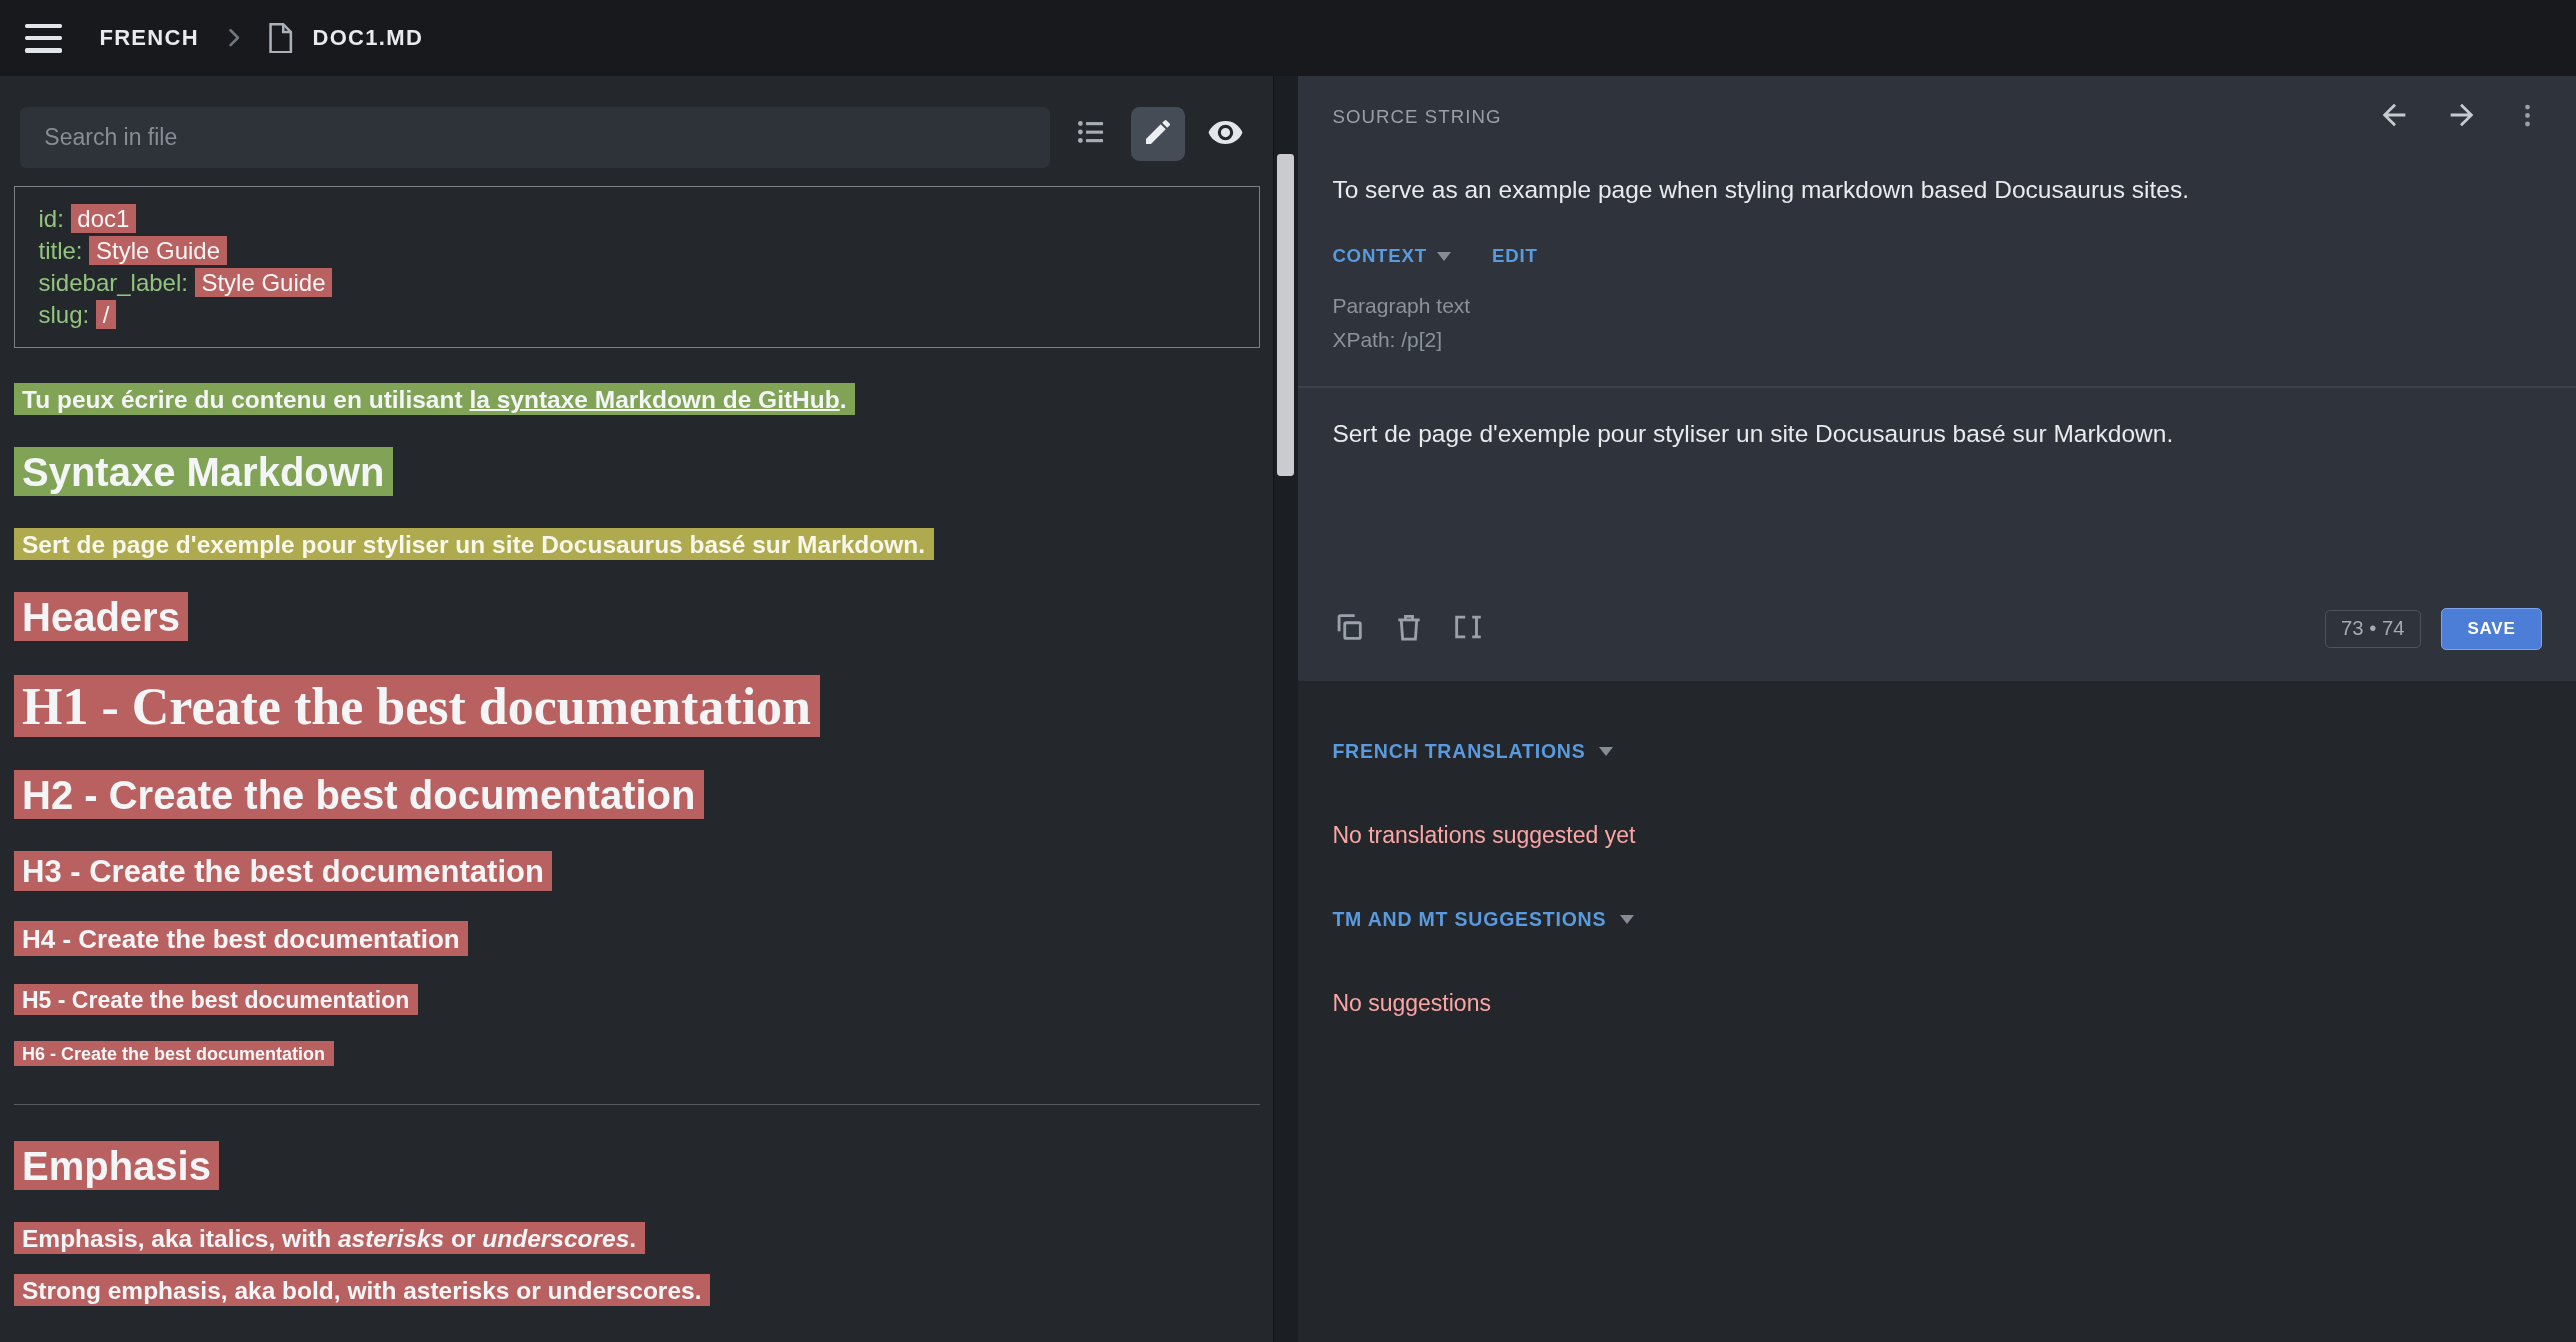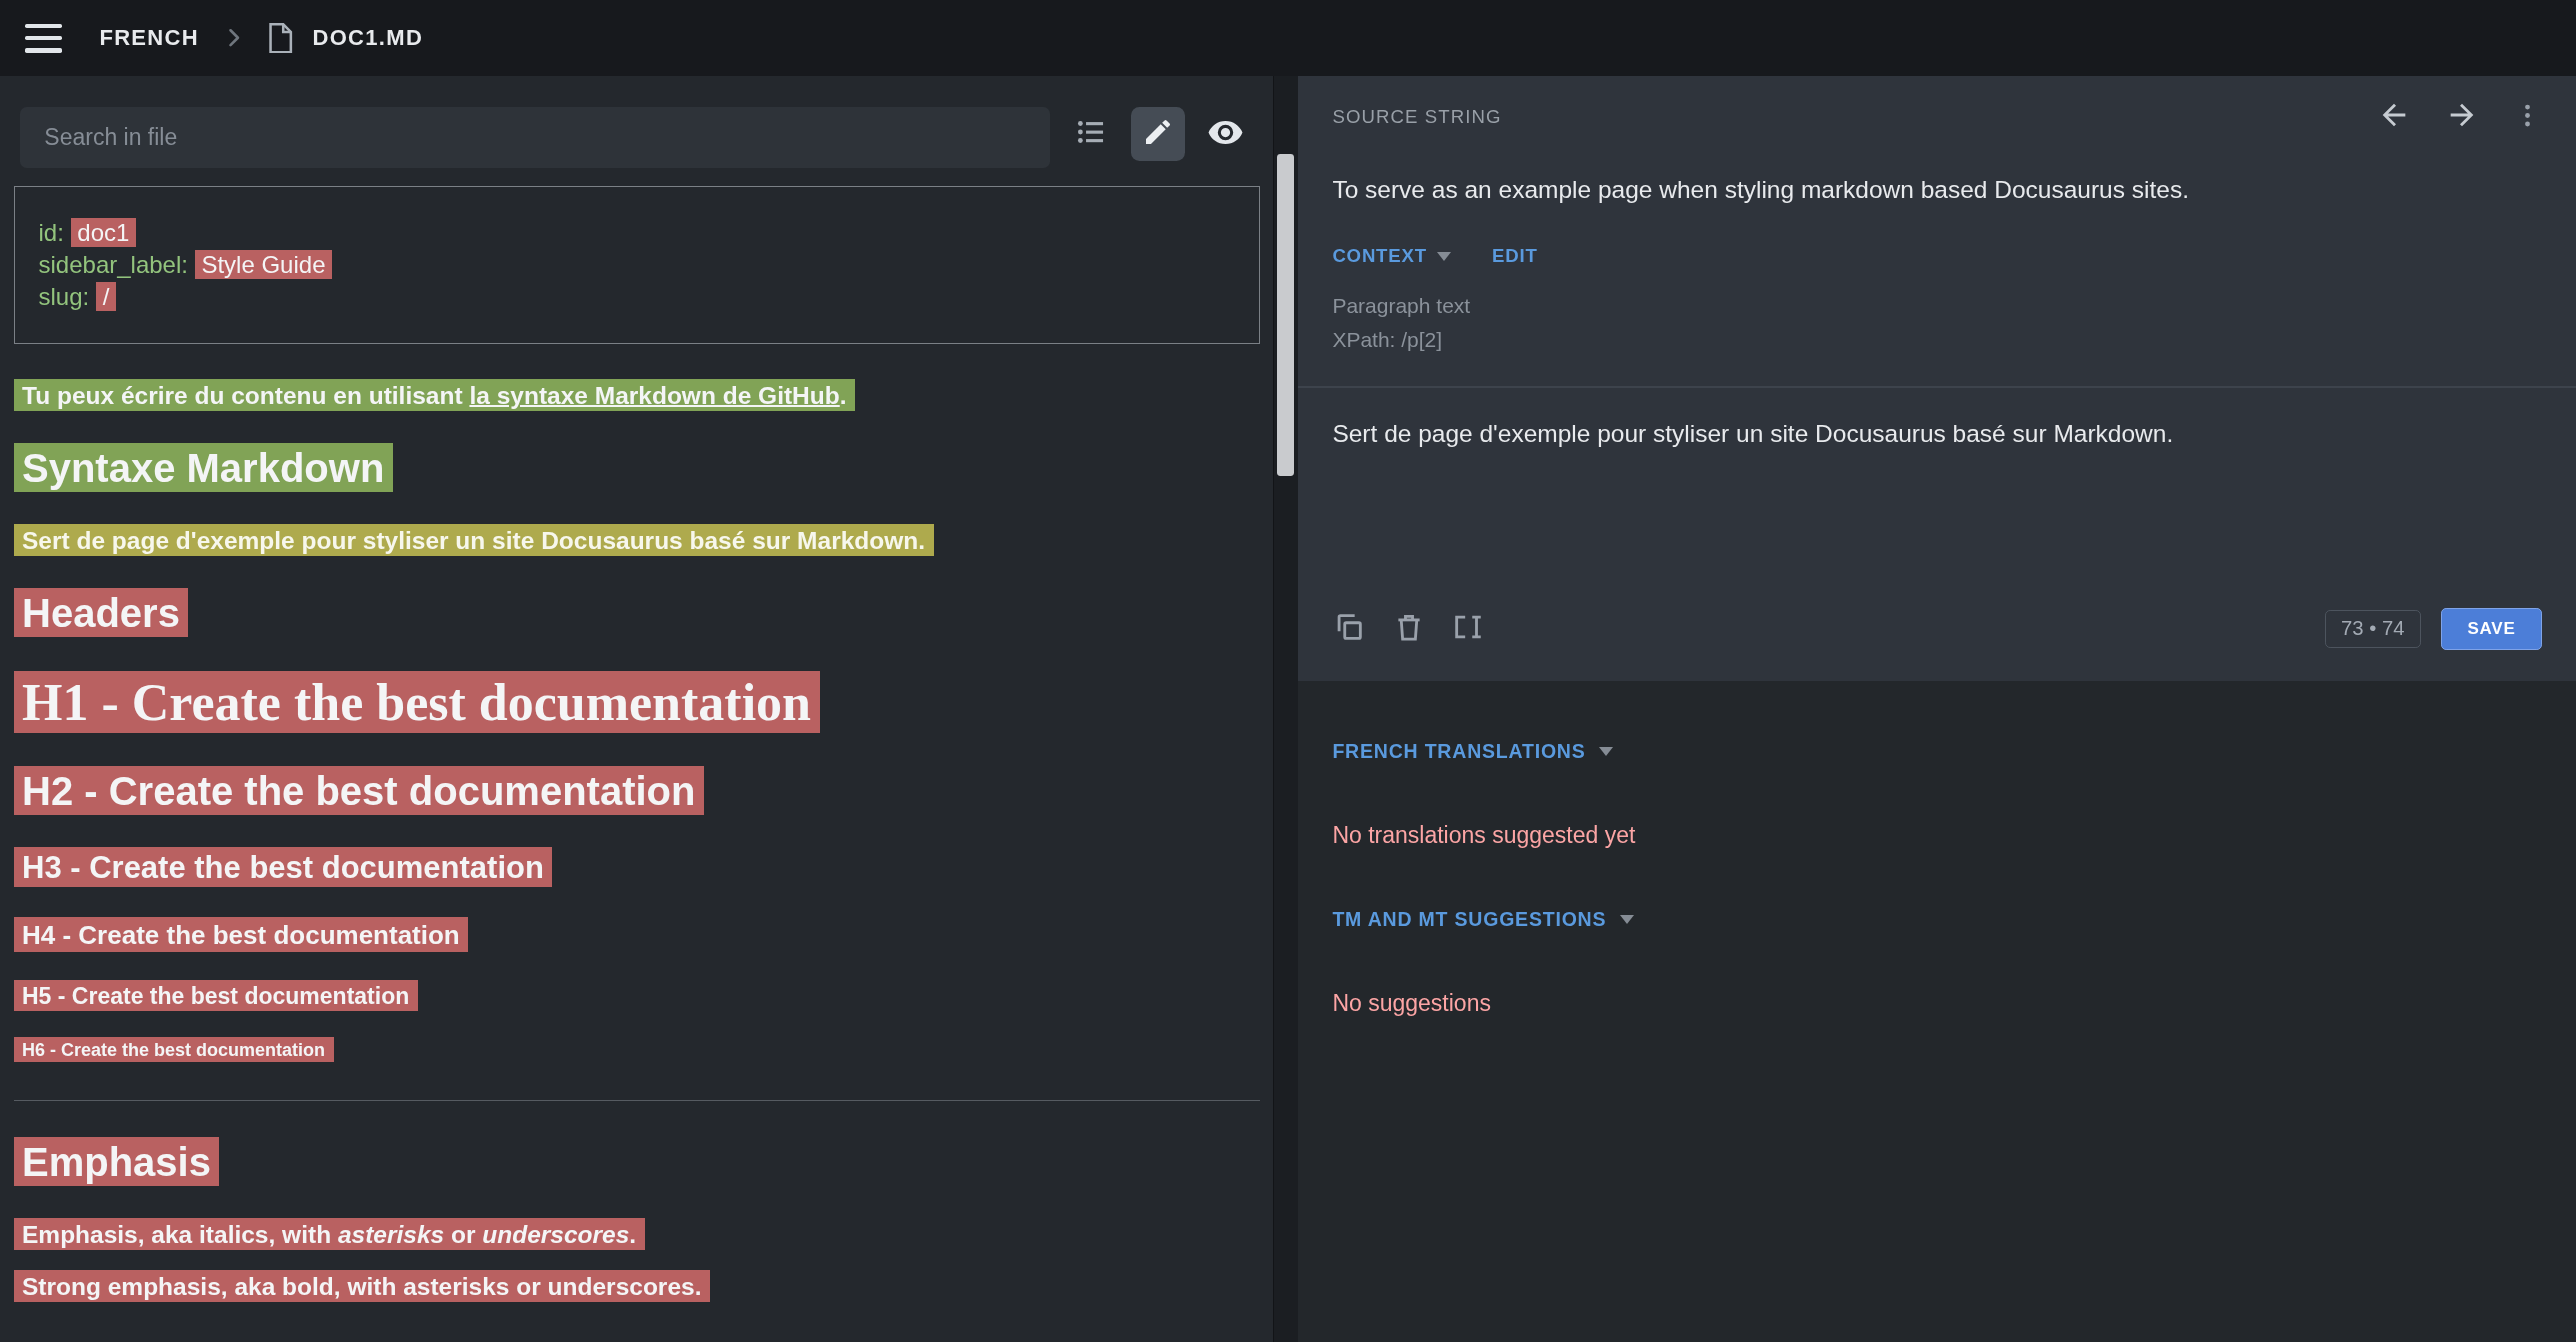--- a/index.html
+++ b/index.html
@@ -50,21 +50,21 @@
     display:flex; align-items:center; justify-content:center;
     background:none; border:none; border-radius:8.5px; cursor:pointer;
   }
   .icon-btn.active { background:#454c55; }
 
   .doc-scroll { flex:1; min-height:0; overflow:hidden; padding:0 13.5px; }
 
   .frontmatter {
     margin:3.4px 0 37px 0;
     border:1.7px solid #7b8086;
-    padding:30px 24px;
+    padding:16px 24px;
   }
   .fm-line { font-size:24px; line-height:32px; }
   .fm-key { color:#93c47d; }
   .fm-value { background:#b96161; color:#f4f5f6; padding:0.8px 6.8px; cursor:pointer; }
 
   .document { color:#f1f3f4; }
   .document p  { font-size:24.5px; font-weight:bold; margin:24px 0; }
   .document h1 { font-size:52px; margin:37px 0;font-family:Liberation Serif, serif; }
   .document h2 { font-size:40px; margin:36px 0; }
   .document h3 { font-size:31px; margin:34px 0; }
@@ -195,20 +195,21 @@
             <svg width="37" height="37" viewBox="0 0 24 24">
                 <path fill="#e3e7eb" d="M12 4.5C7 4.5 2.73 7.61 1 12c1.73 4.39 6 7.5 11 7.5s9.27-3.11 11-7.5c-1.73-4.39-6-7.5-11-7.5zM12 17a5 5 0 1 1 0-10 5 5 0 0 1 0 10zm0-8a3 3 0 1 0 0 6 3 3 0 0 0 0-6z"></path>
               </svg>
           </span>
         </button>
       </div>
 
       <div class="doc-scroll">
         <div class="frontmatter" id="frontmatter">
             <div class="fm-line"><span class="fm-key">id: </span><span class="fm-value">doc1</span></div>
+            <div class="fm-line"><span class="fm-key">title: </span><span class="fm-value">Style Guide</span></div>
             <div class="fm-line"><span class="fm-key">sidebar_label: </span><span class="fm-value">Style Guide</span></div>
             <div class="fm-line"><span class="fm-key">slug: </span><span class="fm-value">/</span></div>
           </div>
         <div class="document" id="document">
             <p><span class="hl hl-translated"><span>Tu peux écrire du contenu en utilisant </span><a>la syntaxe Markdown de GitHub</a><span>.</span></span></p>
             <h2><span class="hl hl-translated"><span>Syntaxe Markdown</span></span></h2>
             <p><span class="hl hl-selected"><span>Sert de page d'exemple pour styliser un site Docusaurus basé sur Markdown.</span></span></p>
             <h2><span class="hl hl-untranslated"><span>Headers</span></span></h2>
             <h1><span class="hl hl-untranslated"><span>H1 - Create the best documentation</span></span></h1>
             <h2><span class="hl hl-untranslated"><span>H2 - Create the best documentation</span></span></h2>

